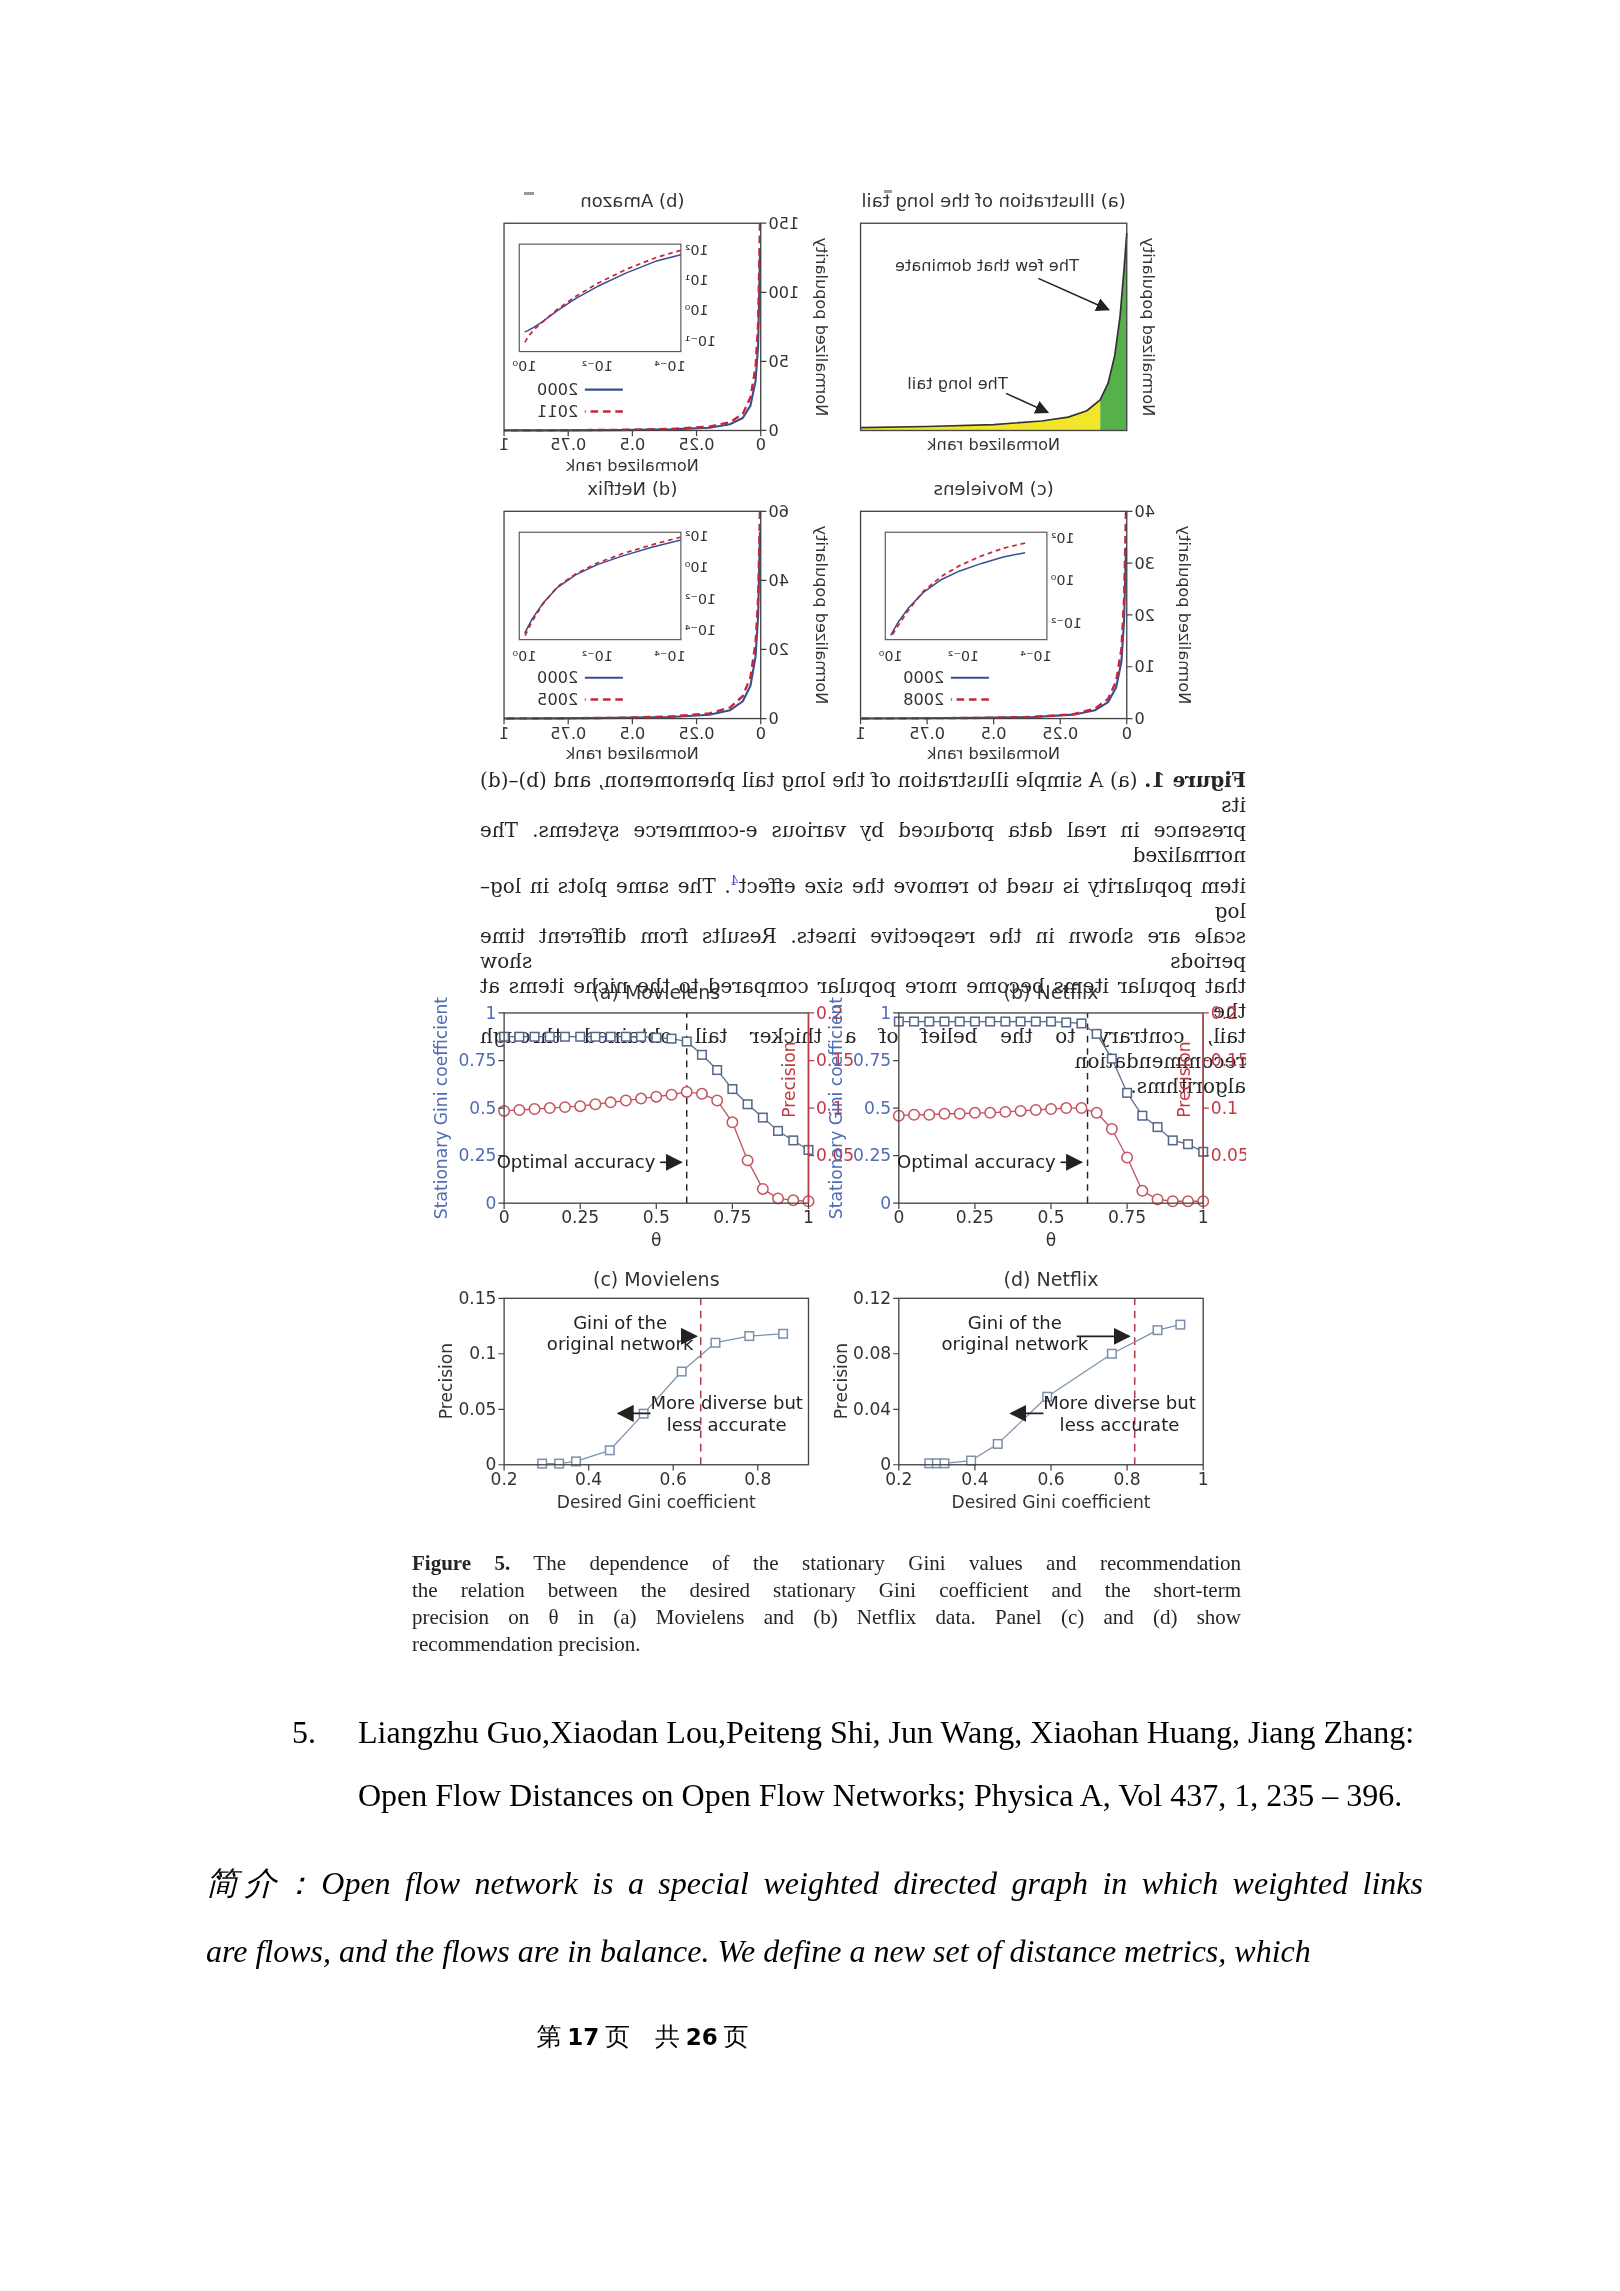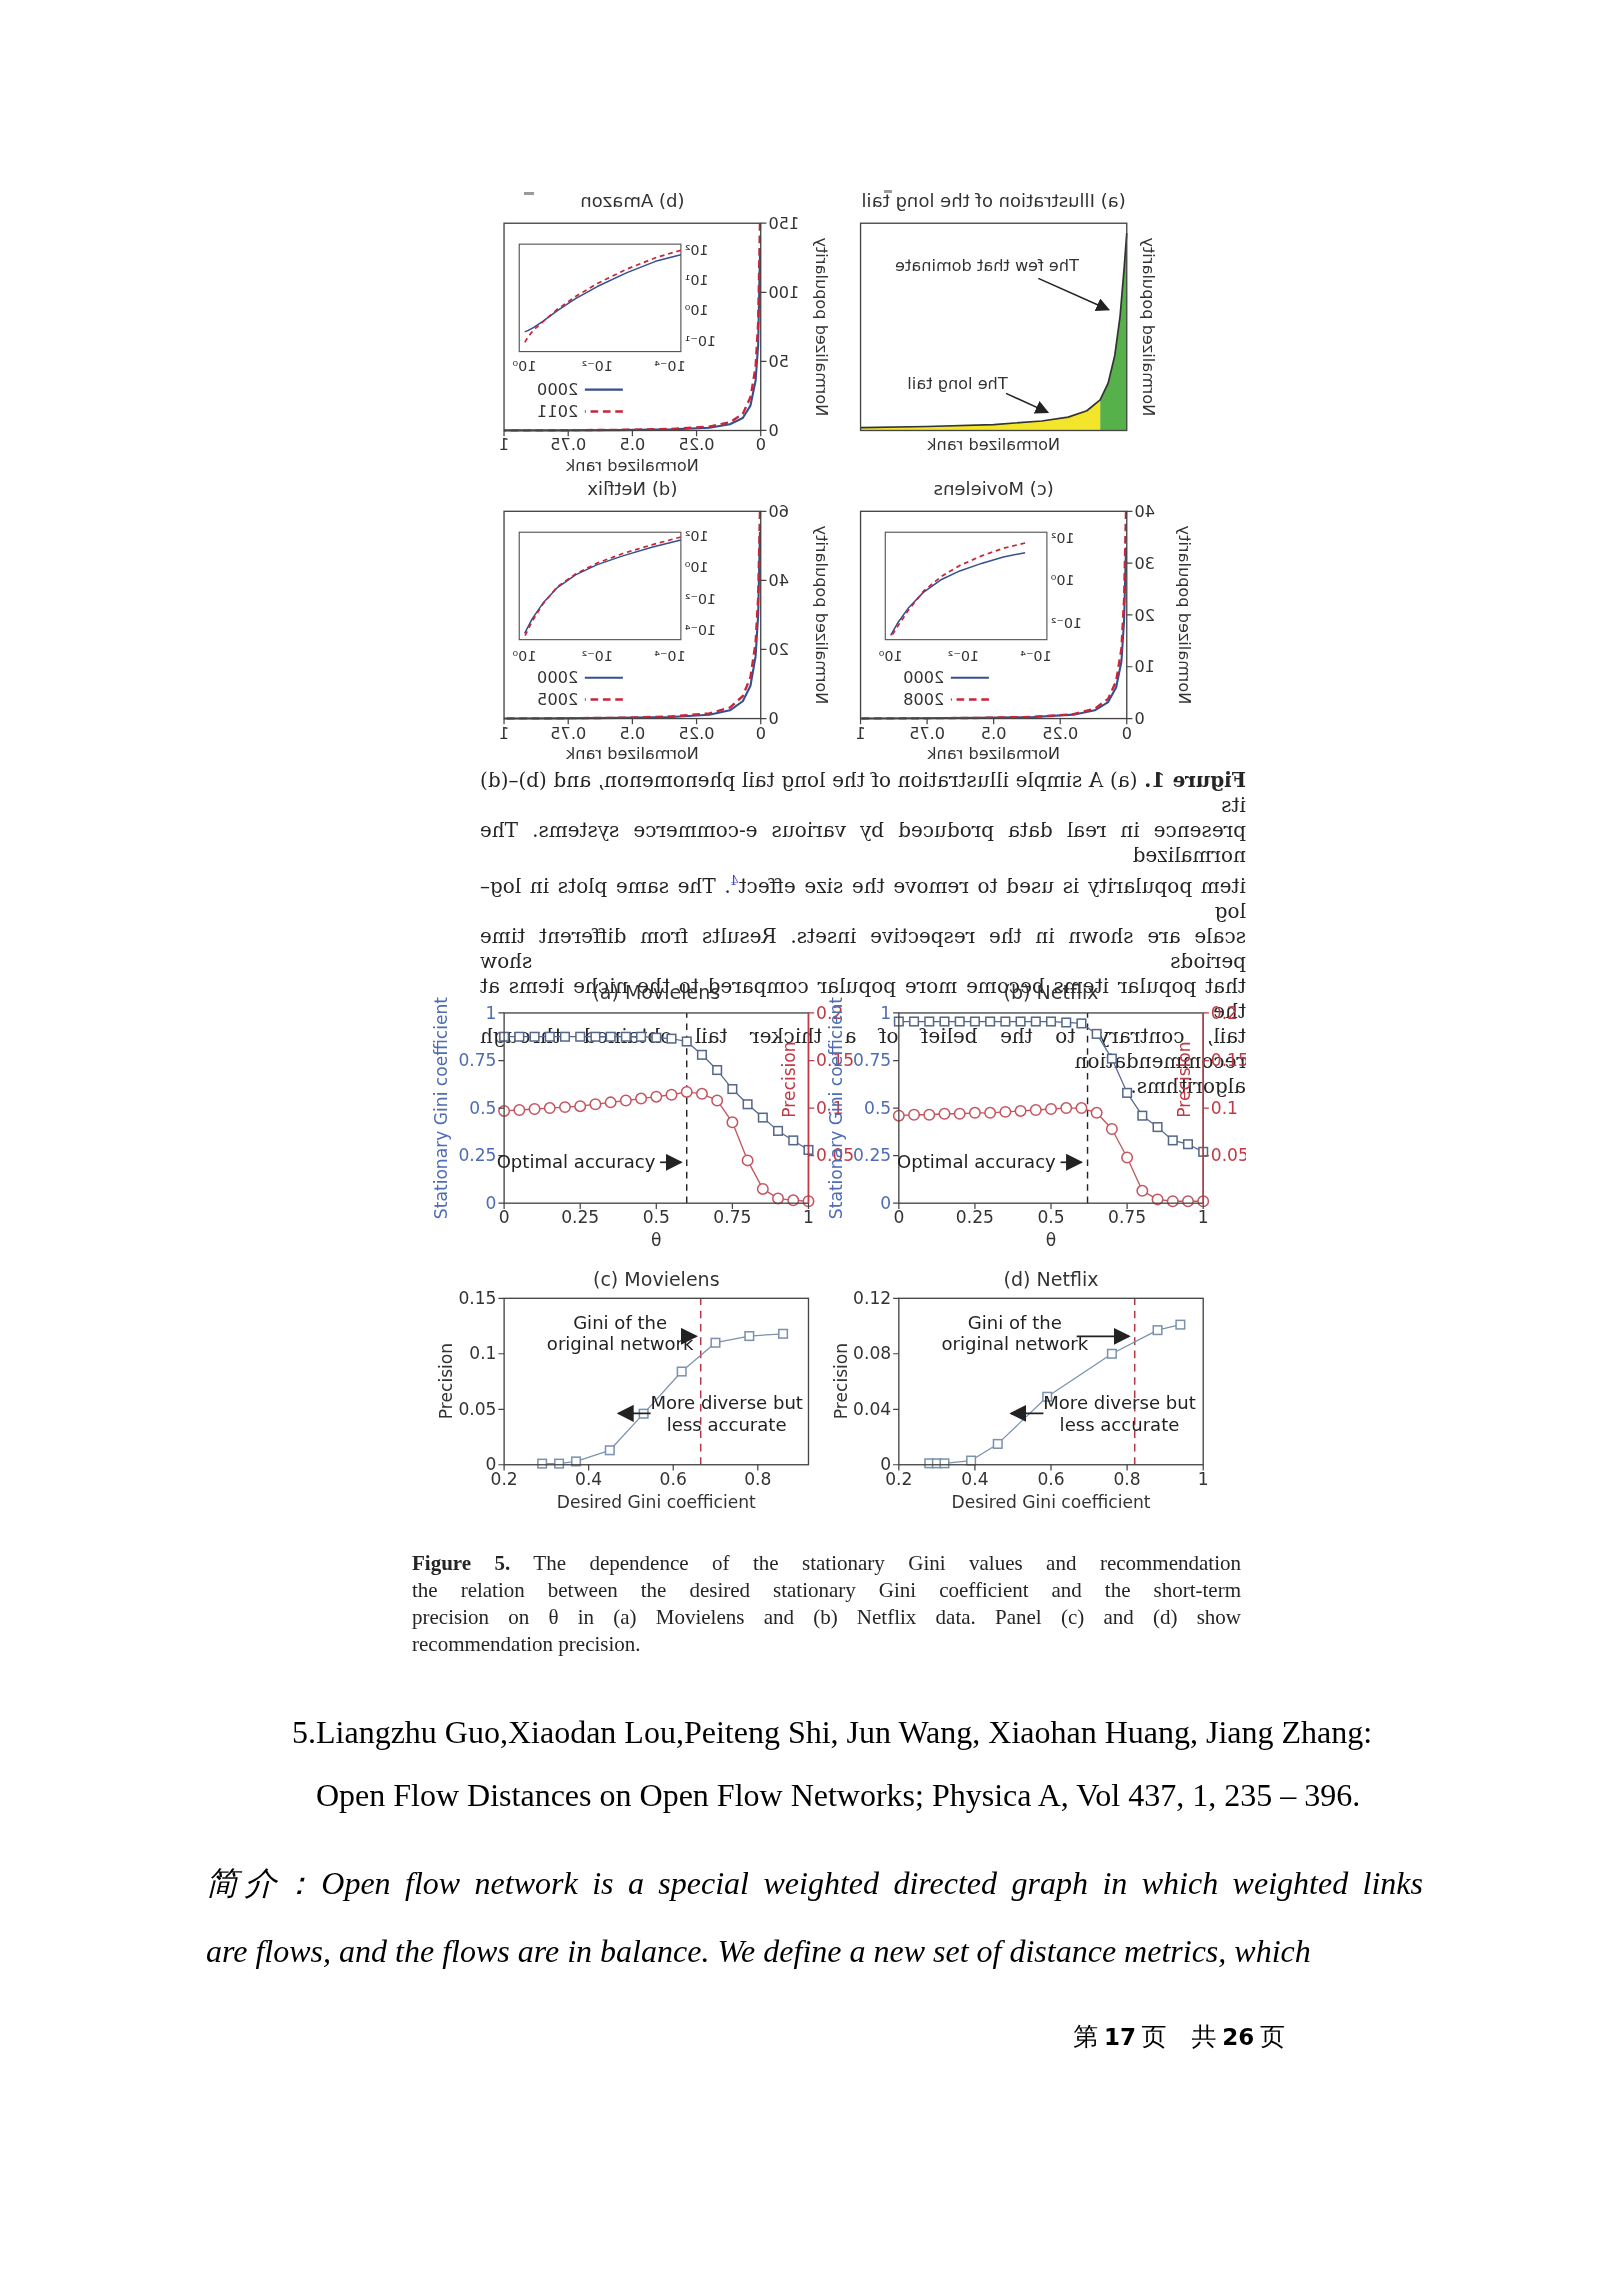--- a/index.html
+++ b/index.html
@@ -16,25 +16,25 @@
   .cap1 b,.cap5 b{font-weight:bold;}
   sup.link{font-size:12.4px;}
   
   .fig5{position:absolute;left:409px;top:970px;}
   .cap5{position:absolute;left:412px;top:1550px;width:829px;
         font-family:Liberation Serif, serif;font-size:21px;line-height:27px;color:#252525;}
   
   .refblock{position:absolute;left:292px;top:1701px;width:1179px;
             font-family:"Liberation Serif",serif;font-size:32px;line-height:63px;color:#000;}
   .refnum{position:absolute;left:0;top:0;}
-  .reftext{margin-left:24px;}
+  .reftext{margin-left:66px;}
   .intro{position:absolute;left:206px;top:1849px;width:1217px;
          font-family:"Liberation Serif",serif;font-size:32px;line-height:68px;color:#000;font-style:italic;}
   .intro .j{text-align:justify;text-align-last:justify;}
-  .footer{position:absolute;left:0;top:2020px;width:1285px;text-align:right;
+  .footer{position:absolute;left:0;top:2020px;width:1285px;text-align:center;
           font-family:"Liberation Serif",serif;font-size:25px;color:#000;}
   .footer .num{font-family:"DejaVu Sans",sans-serif;font-weight:bold;font-size:23px;padding:0 5.7px;}
   .footer .gap{display:inline-block;width:25px;}
   
   text{font-family:"DejaVu Sans",sans-serif;fill:#333;}
   .t19{font-size:19px;} .t17{font-size:17px;} .t15{font-size:15px;}
   .t20{font-size:20px;} .t18{font-size:18px;} .ann{font-size:19px;fill:#222;}
   .blu{fill:#4f6db4;} .red{fill:#c03a45;}
   .spine{fill:none;stroke:#444;stroke-width:1.4;}
   .tick{stroke:#444;stroke-width:1.3;fill:none;}

